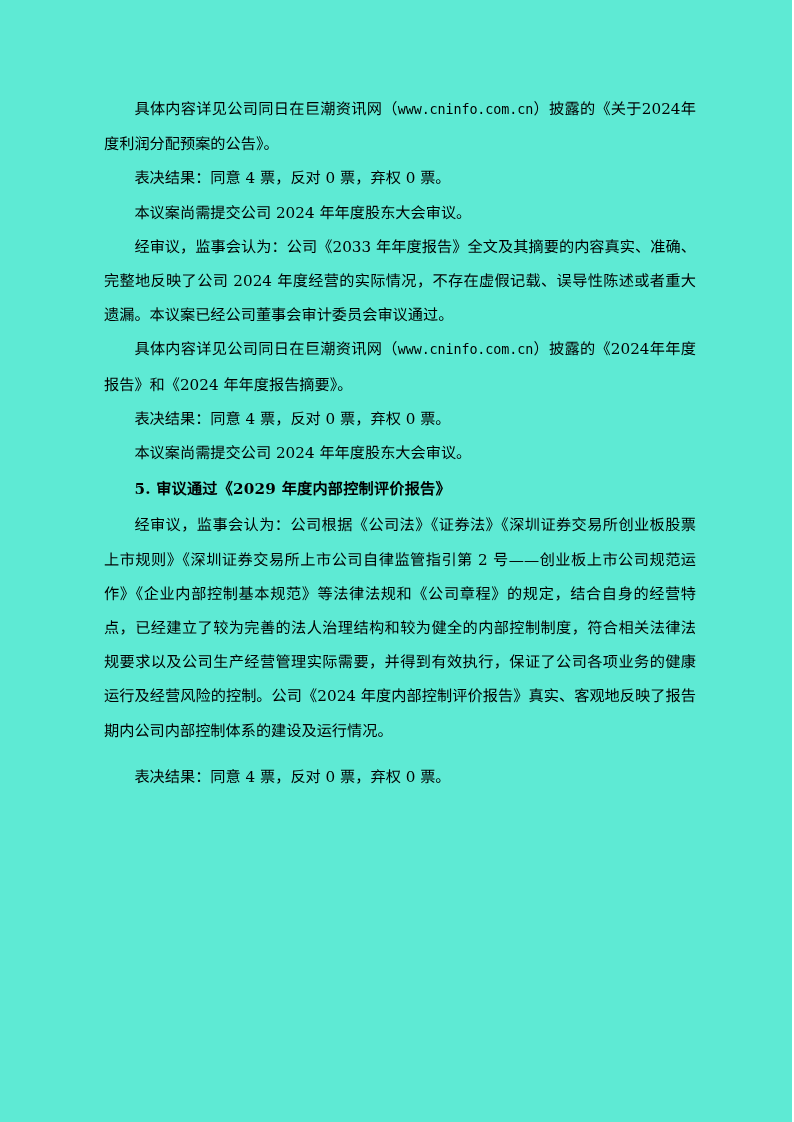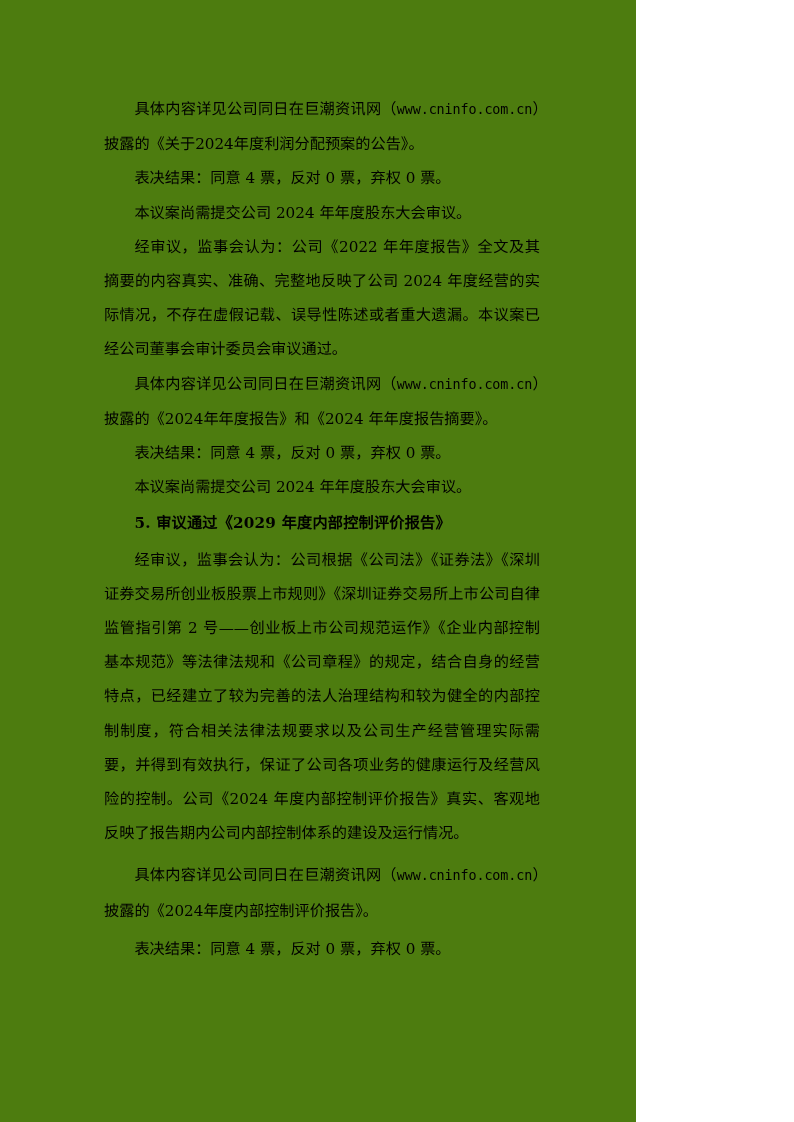--- a/index.html
+++ b/index.html
@@ -10,25 +10,25 @@
   }
   body {
     width: 794px;
     height: 1122px;
     font-family: "DejaVu Serif", "Liberation Serif", serif;
     color: #000000;
     -webkit-font-smoothing: antialiased;
   }
   .page {
     position: relative;
-    width: 636px;
+    width: 792px;
     height: 1122px;
     box-sizing: border-box;
     padding: 92px 96px 70px 104px;
-    background: #4d7c0f;
+    background: #5eead4;
     overflow: hidden;
   }
   .doc-body {
     font-size: 15.2px;
     line-height: 34.2px;
     text-align: justify;
     text-justify: inter-ideograph;
   }
   p {
     margin: 0;
@@ -57,28 +57,27 @@
 <body>
 
 <div class="page">
   <div class="doc-body">
 
     <p class="para">具体内容详见公司同日在巨潮资讯网（<span class="mono">www.cninfo.com.cn</span>）披露的《关于2024年度利润分配预案的公告》。</p>
     <p class="para">表决结果：同意 4 票，反对 0 票，弃权 0 票。</p>
     <p class="para">本议案尚需提交公司 2024 年年度股东大会审议。</p>
 
 
-    <p class="para">经审议，监事会认为：公司《2022 年年度报告》全文及其摘要的内容真实、准确、完整地反映了公司 2024 年度经营的实际情况，不存在虚假记载、误导性陈述或者重大遗漏。本议案已经公司董事会审计委员会审议通过。</p>
+    <p class="para">经审议，监事会认为：公司《2033 年年度报告》全文及其摘要的内容真实、准确、完整地反映了公司 2024 年度经营的实际情况，不存在虚假记载、误导性陈述或者重大遗漏。本议案已经公司董事会审计委员会审议通过。</p>
     <p class="para">具体内容详见公司同日在巨潮资讯网（<span class="mono">www.cninfo.com.cn</span>）披露的《2024年年度报告》和《2024 年年度报告摘要》。</p>
     <p class="para">表决结果：同意 4 票，反对 0 票，弃权 0 票。</p>
     <p class="para">本议案尚需提交公司 2024 年年度股东大会审议。</p>
 
     <p class="heading">5. 审议通过《2029 年度内部控制评价报告》</p>
 
     <p class="para">经审议，监事会认为：公司根据《公司法》《证券法》《深圳证券交易所创业板股票上市规则》《深圳证券交易所上市公司自律监管指引第 2 号——创业板上市公司规范运作》《企业内部控制基本规范》等法律法规和《公司章程》的规定，结合自身的经营特点，已经建立了较为完善的法人治理结构和较为健全的内部控制制度，符合相关法律法规要求以及公司生产经营管理实际需要，并得到有效执行，保证了公司各项业务的健康运行及经营风险的控制。公司《2024 年度内部控制评价报告》真实、客观地反映了报告期内公司内部控制体系的建设及运行情况。</p>
     <div class="gap"></div>
     <div class="gap"></div>
-    <p class="para">具体内容详见公司同日在巨潮资讯网（<span class="mono">www.cninfo.com.cn</span>）披露的《2024年度内部控制评价报告》。</p>
     <div class="gap"></div>
     <p class="para">表决结果：同意 4 票，反对 0 票，弃权 0 票。</p>
 
   </div>
 </div>
 
 </body></html>

